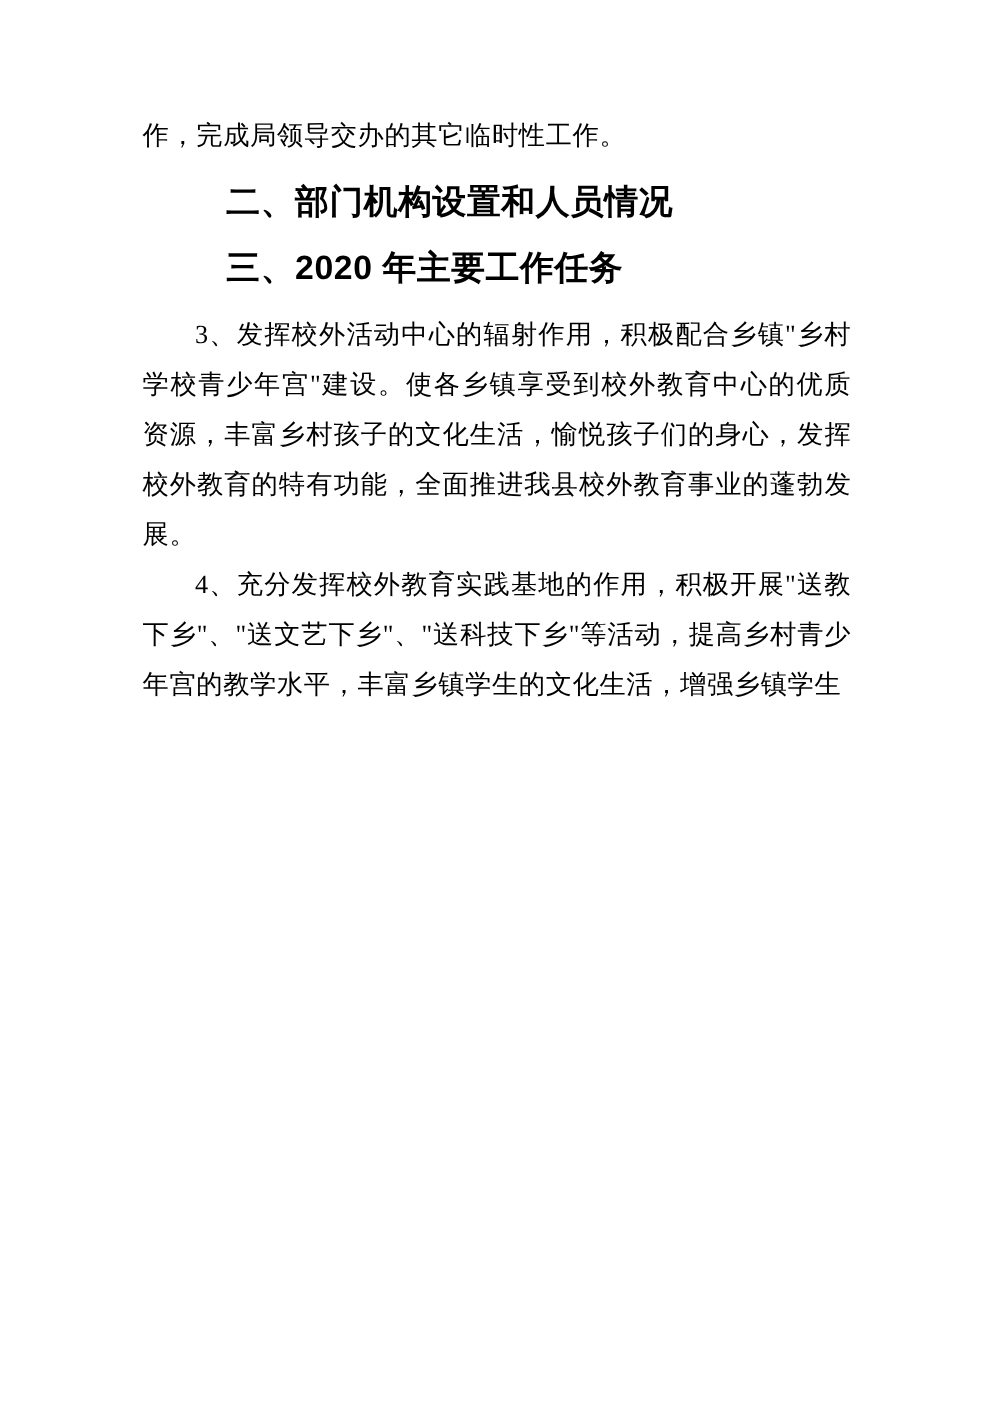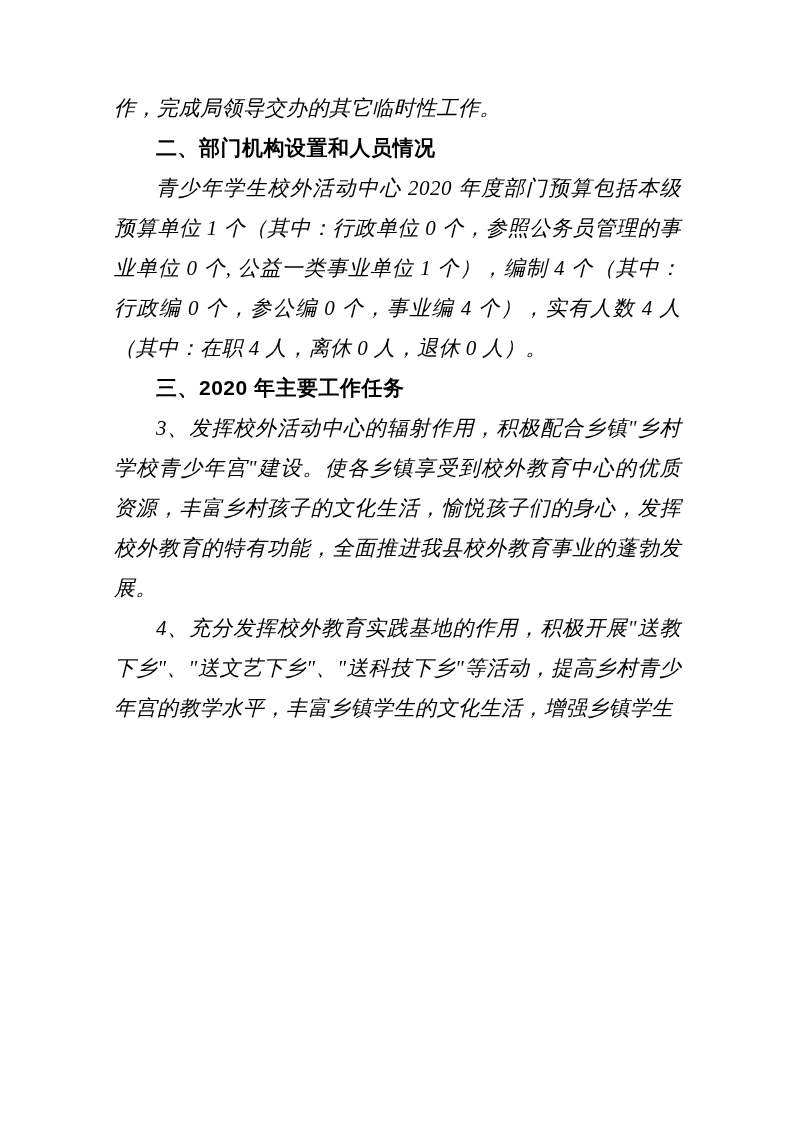--- a/index.html
+++ b/index.html
@@ -19,45 +19,43 @@
     font-family: "Liberation Serif", "DejaVu Serif", serif;
     font-size: 21px;
     line-height: 40px;
     text-align: justify;
     overflow: hidden;
   }
   .para {
     margin: 0;
     text-indent: 2em;
     letter-spacing: 0.5px;
-    font-style: italic;
   }
   .para.no-indent {
     text-indent: 0;
   }
   .heading {
-    margin: 0;
+    margin: 13px;
     text-indent: 2em;
     font-family: "Liberation Sans", "DejaVu Sans", sans-serif;
     font-weight: bold;
-    font-size: 21px;
+    font-size: 27px;
     line-height: 40px;
     letter-spacing: 0.5px;
   }
 </style>
 </head>
 <body>
 
 <div class="page">
 
   <p class="para no-indent">作，完成局领导交办的其它临时性工作。</p>
 
   <h2 class="heading">二、部门机构设置和人员情况</h2>
 
-  <p class="para">青少年学生校外活动中心 2020 年度部门预算包括本级预算单位 1 个（其中：行政单位 0 个，参照公务员管理的事业单位 0 个, 公益一类事业单位 1 个），编制 4 个（其中：行政编 0 个，参公编 0 个，事业编 4 个），实有人数 4 人（其中：在职 4 人，离休 0 人，退休 0 人）。</p>
 
   <h2 class="heading">三、2020 年主要工作任务</h2>
 
 
 
   <p class="para">3、发挥校外活动中心的辐射作用，积极配合乡镇"乡村学校青少年宫"建设。使各乡镇享受到校外教育中心的优质资源，丰富乡村孩子的文化生活，愉悦孩子们的身心，发挥校外教育的特有功能，全面推进我县校外教育事业的蓬勃发展。</p>
 
   <p class="para">4、充分发挥校外教育实践基地的作用，积极开展"送教下乡"、"送文艺下乡"、"送科技下乡"等活动，提高乡村青少年宫的教学水平，丰富乡镇学生的文化生活，增强乡镇学生</p>
 
 </div>

